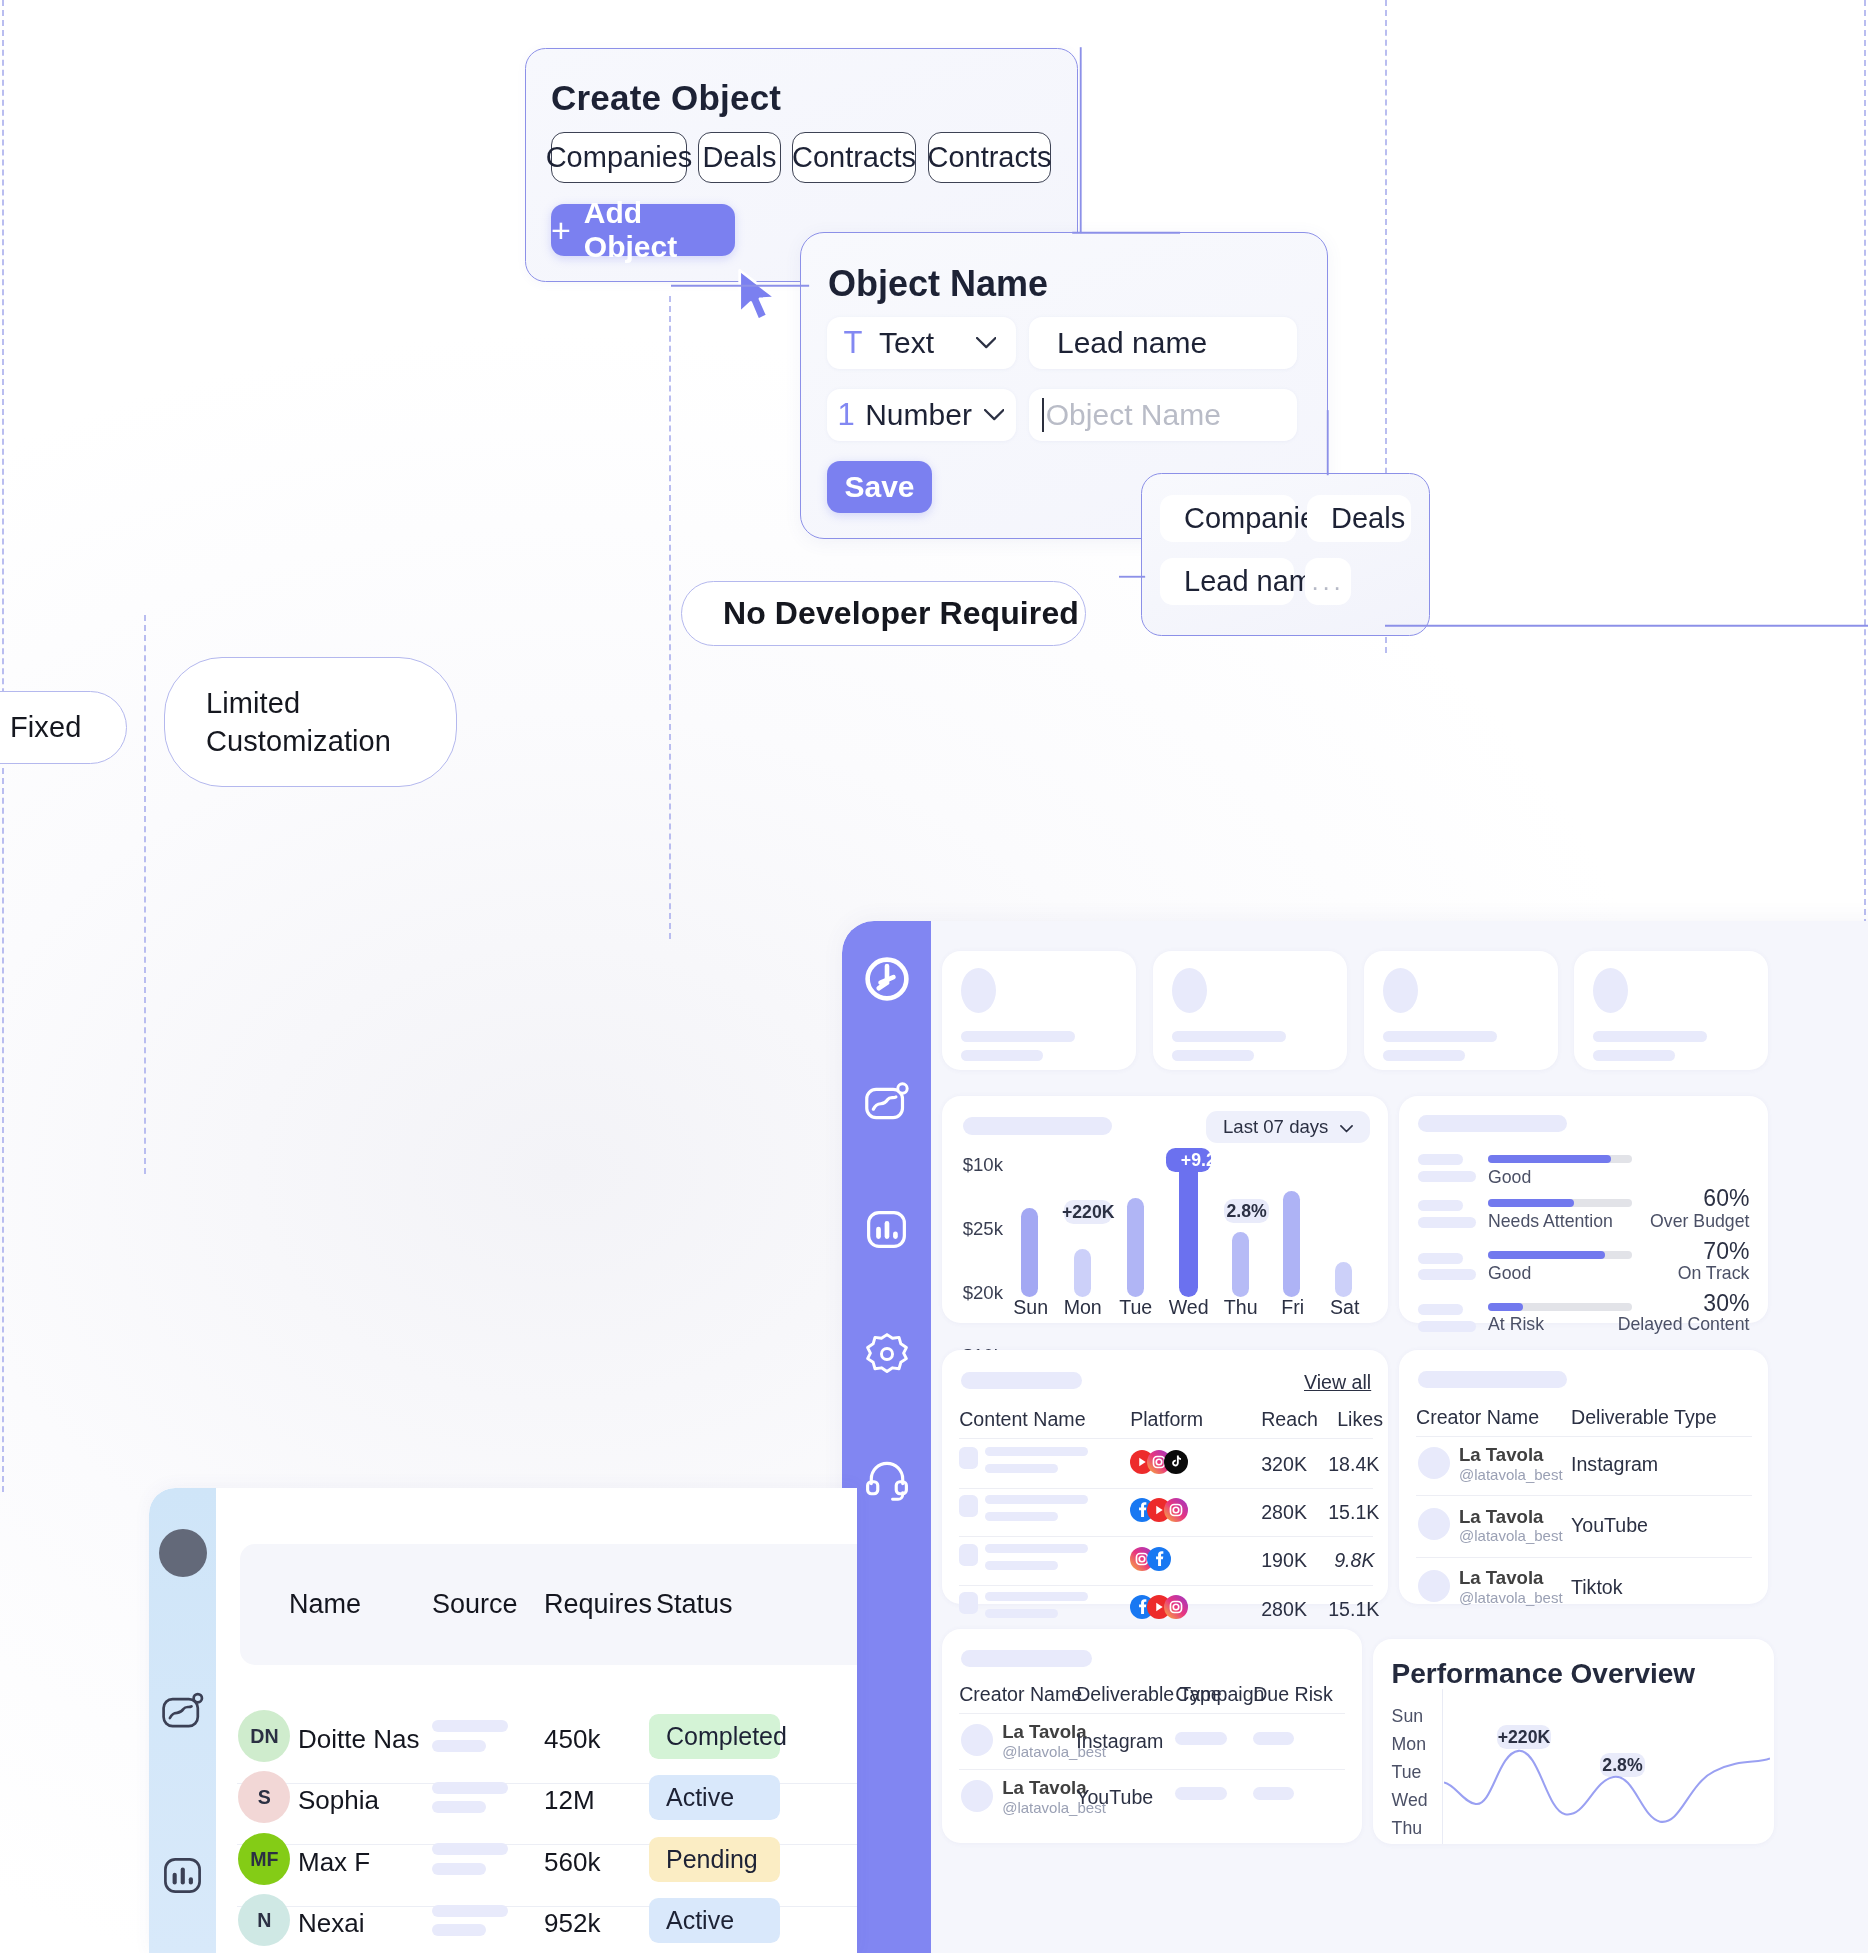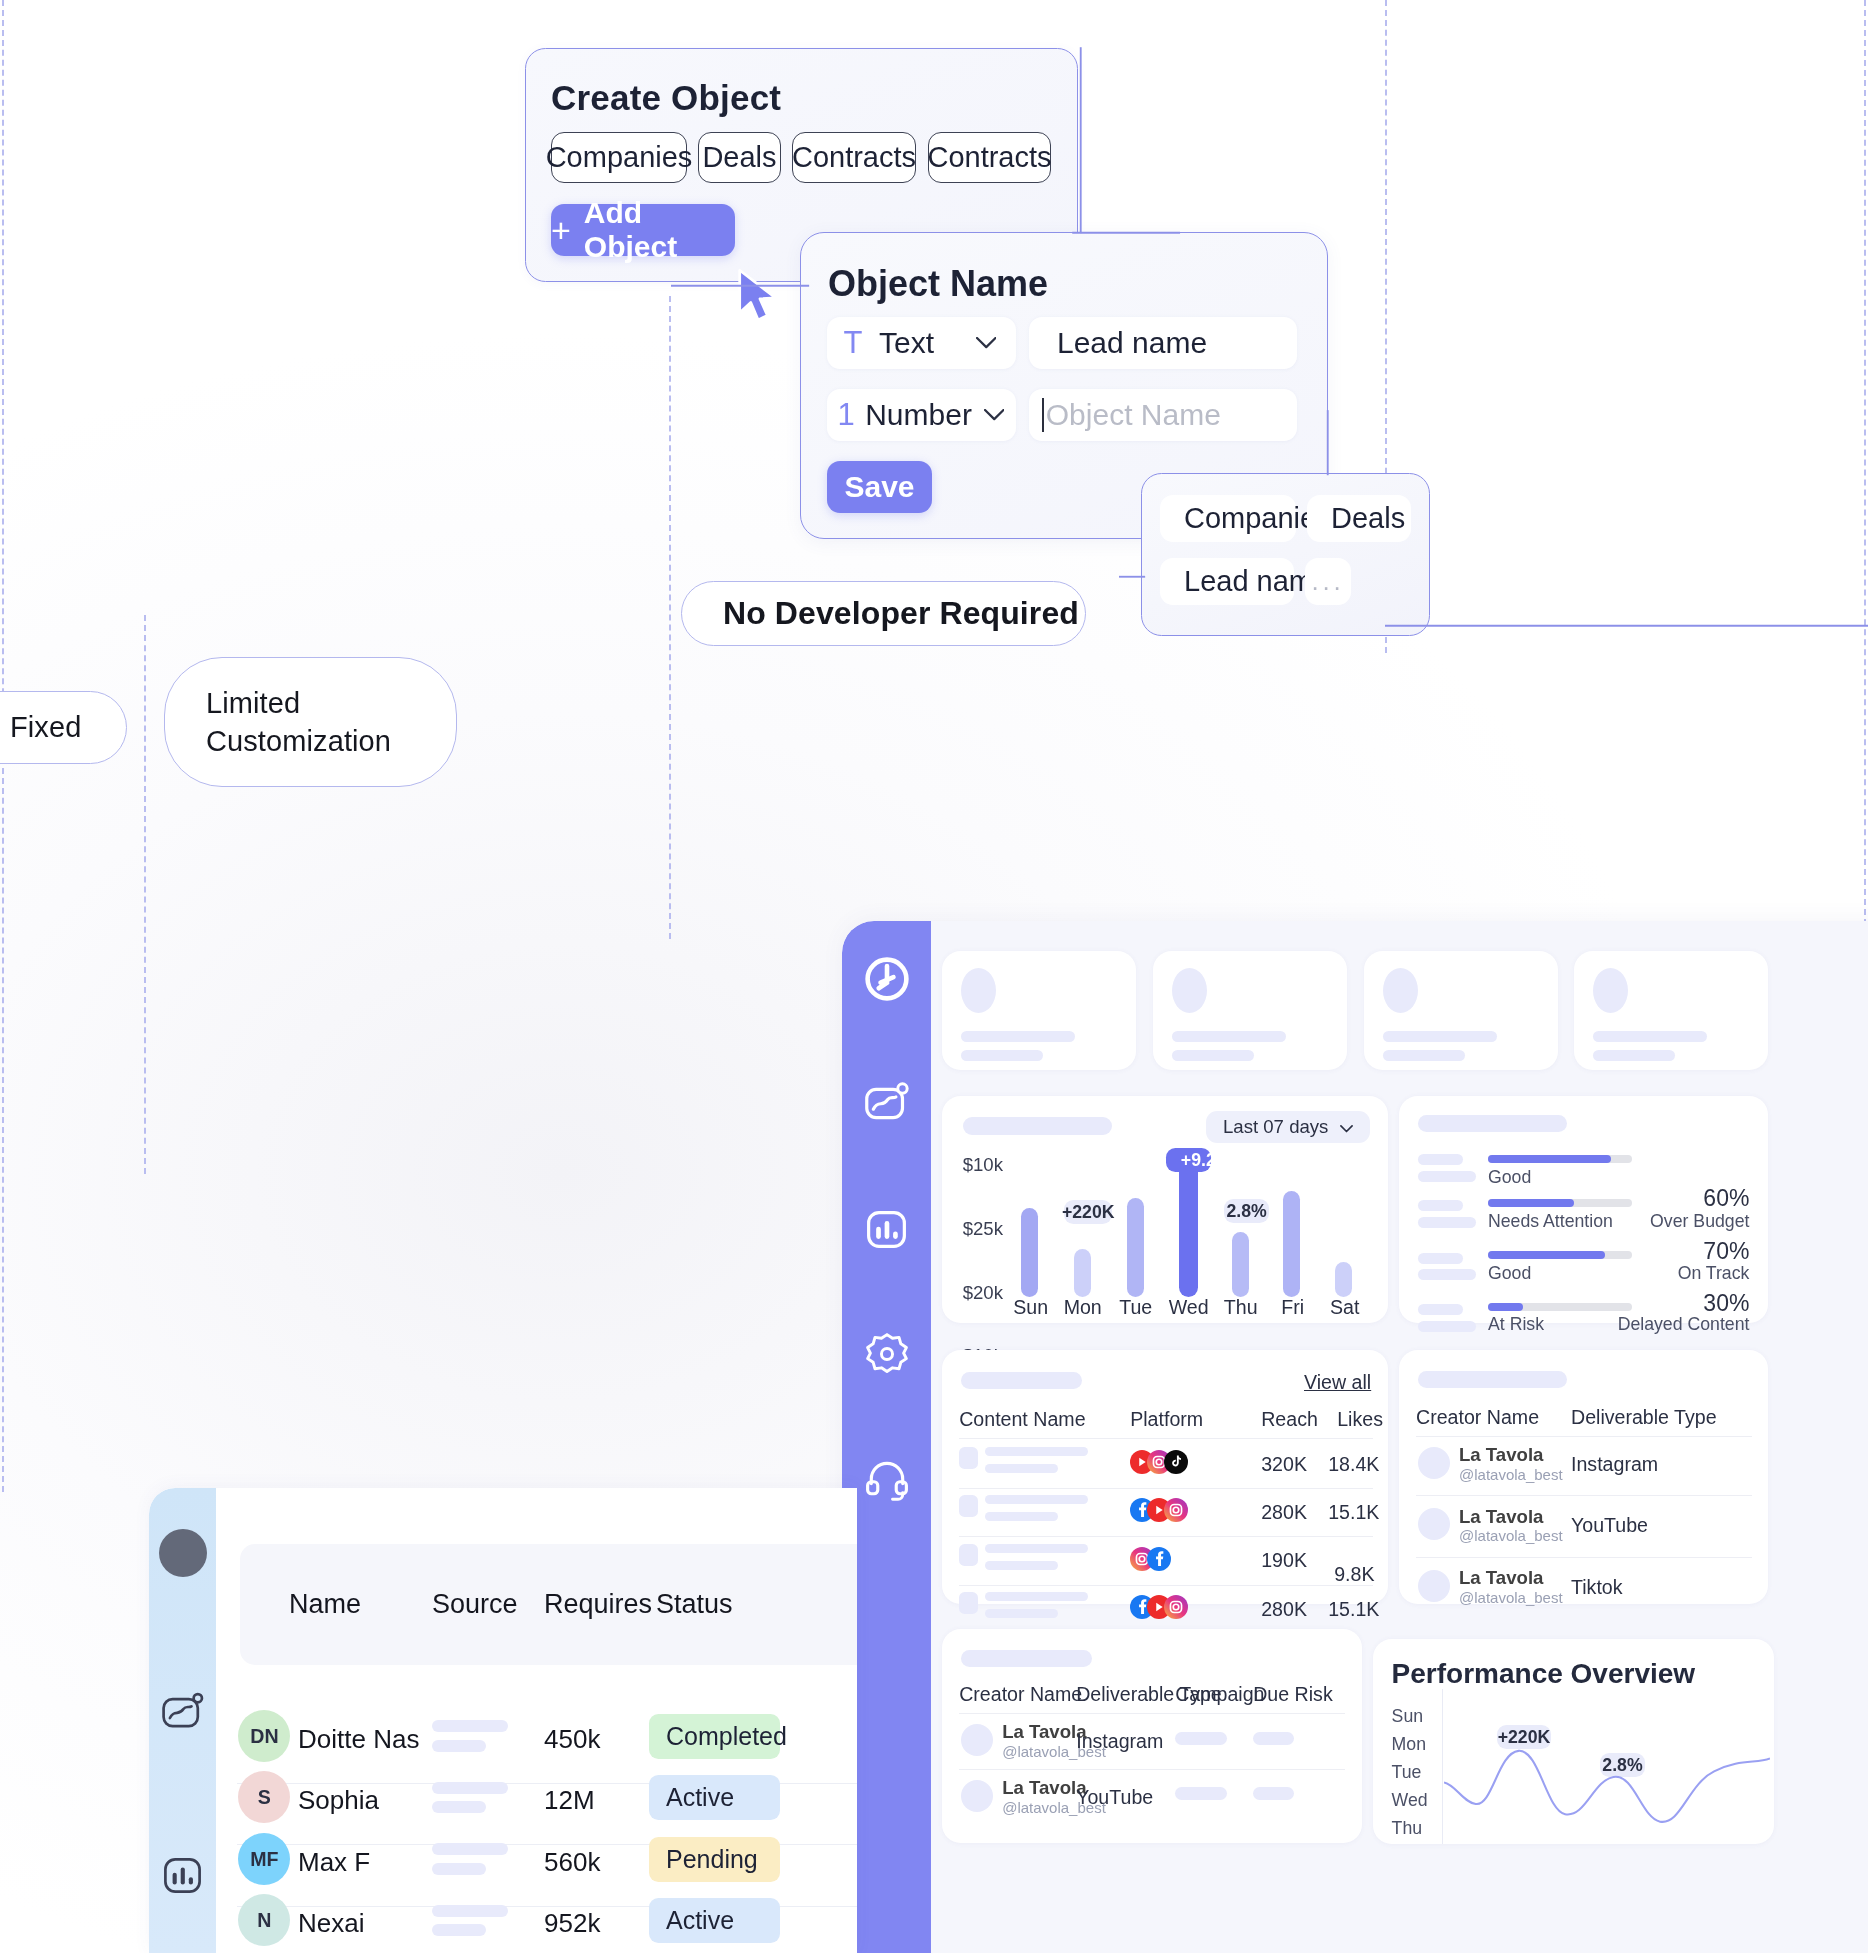--- a/index.html
+++ b/index.html
@@ -521,21 +521,21 @@
               <circle cx="13" cy="13" r="3" fill="none" stroke="#fff" stroke-width="1.8"></circle>
             </svg>
           </span>
         <span class="sico" style="left:205px; top:197px;">
             <svg viewBox="0 0 26 26">
               <circle cx="13" cy="13" r="13" fill="#1878f2"></circle>
               <path d="M15.2 13.2h2l.4-2.9h-2.4V8.7c0-.8.3-1.4 1.5-1.4h1V4.7c-.4-.05-1.2-.15-2.1-.15-2.2 0-3.6 1.3-3.6 3.7v2.05h-2.2v2.9h2.2v7.3h3.2z" fill="#fff"></path>
             </svg>
           </span>
         <span class="td" style="left:319px; top:199px;">190K</span>
-        <span class="td" style="left:392px; top:213px;">9.8K</span>
+        <span class="td" style="left:392px; top:199px;font-style:italic;">9.8K</span>
         <span class="hr" style="left:17px; top:235px; width:414px;"></span>
 
         <span class="sk" style="left:17px; top:242px; width:18.6px; height:22.4px; border-radius:5.6px;"></span>
         <span class="sk" style="left:43px; top:242px; width:103px; height:9.3px;"></span>
         <span class="sk" style="left:43px; top:259px; width:73px; height:9.3px;"></span>
         <span class="sico" style="left:188px; top:245px;">
             <svg viewBox="0 0 26 26">
               <circle cx="13" cy="13" r="13" fill="#1878f2"></circle>
               <path d="M15.2 13.2h2l.4-2.9h-2.4V8.7c0-.8.3-1.4 1.5-1.4h1V4.7c-.4-.05-1.2-.15-2.1-.15-2.2 0-3.6 1.3-3.6 3.7v2.05h-2.2v2.9h2.2v7.3h3.2z" fill="#fff"></path>
             </svg>
@@ -666,21 +666,21 @@
       <span class="lhr" style="left:20.5px; top:295px; width:653px;"></span>
 
       <span class="lav" style="left:22.4px; top:283px; background:#f2d7d6;">S</span>
       <span class="ltd" style="left:82px; top:297px;">Sophia</span>
       <span class="lsk" style="left:216px; top:294px; width:76px; height:12px;"></span>
       <span class="lsk" style="left:216px; top:313px; width:54px; height:12px;"></span>
       <span class="ltd" style="left:328px; top:297px;">12M</span>
       <span class="status-tag" style="left:433px; top:287px; width:131px; height:45px; background:#d9e8fb;">Active</span>
       <span class="lhr" style="left:20.5px; top:356px; width:653px;"></span>
 
-      <span class="lav" style="left:22.4px; top:345px; background:#7dd3fc;">MF</span>
+      <span class="lav" style="left:22.4px; top:345px; background:#84cc16;">MF</span>
       <span class="ltd" style="left:82px; top:359px;">Max F</span>
       <span class="lsk" style="left:216px; top:355px; width:76px; height:12px;"></span>
       <span class="lsk" style="left:216px; top:375px; width:54px; height:12px;"></span>
       <span class="ltd" style="left:328px; top:359px;">560k</span>
       <span class="status-tag" style="left:433px; top:349px; width:131px; height:45px; background:#fbedc4;">Pending</span>
       <span class="lhr" style="left:20.5px; top:418px; width:653px;"></span>
 
       <span class="lav" style="left:22.4px; top:406px; background:#cfe8e4;">N</span>
       <span class="ltd" style="left:82px; top:420px;">Nexai</span>
       <span class="lsk" style="left:216px; top:417px; width:76px; height:12px;"></span>

